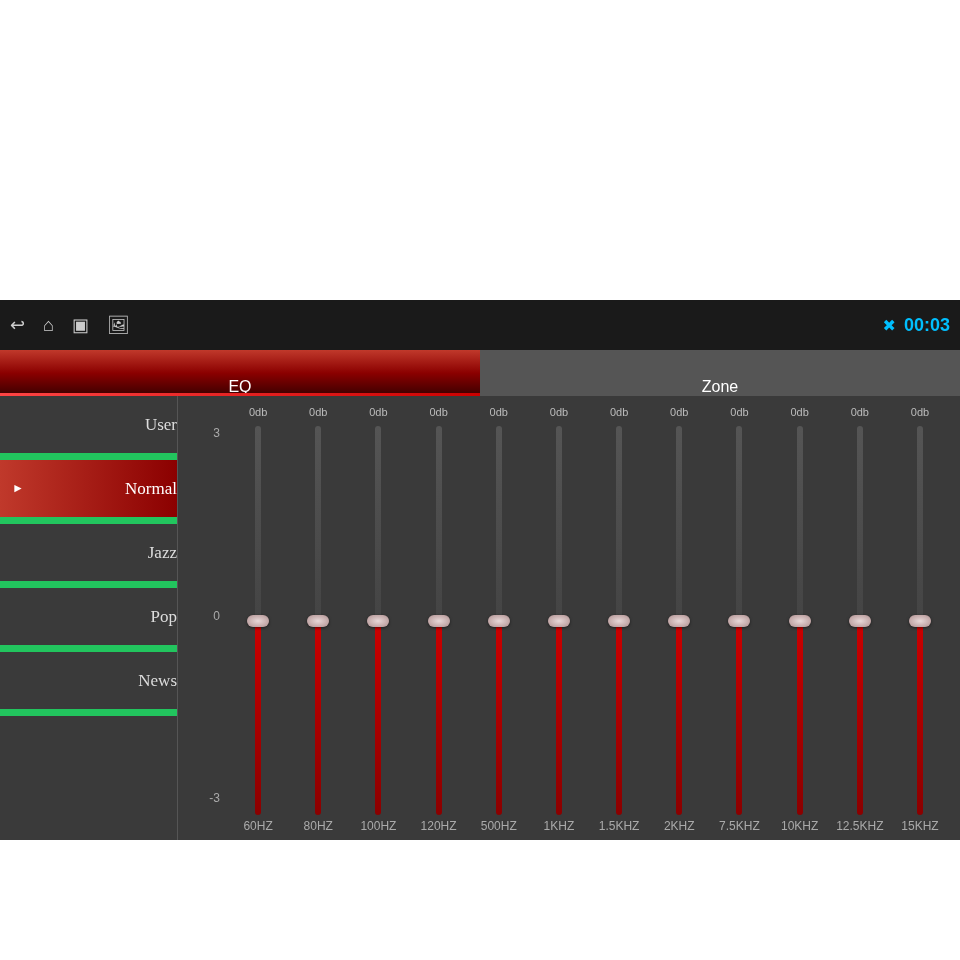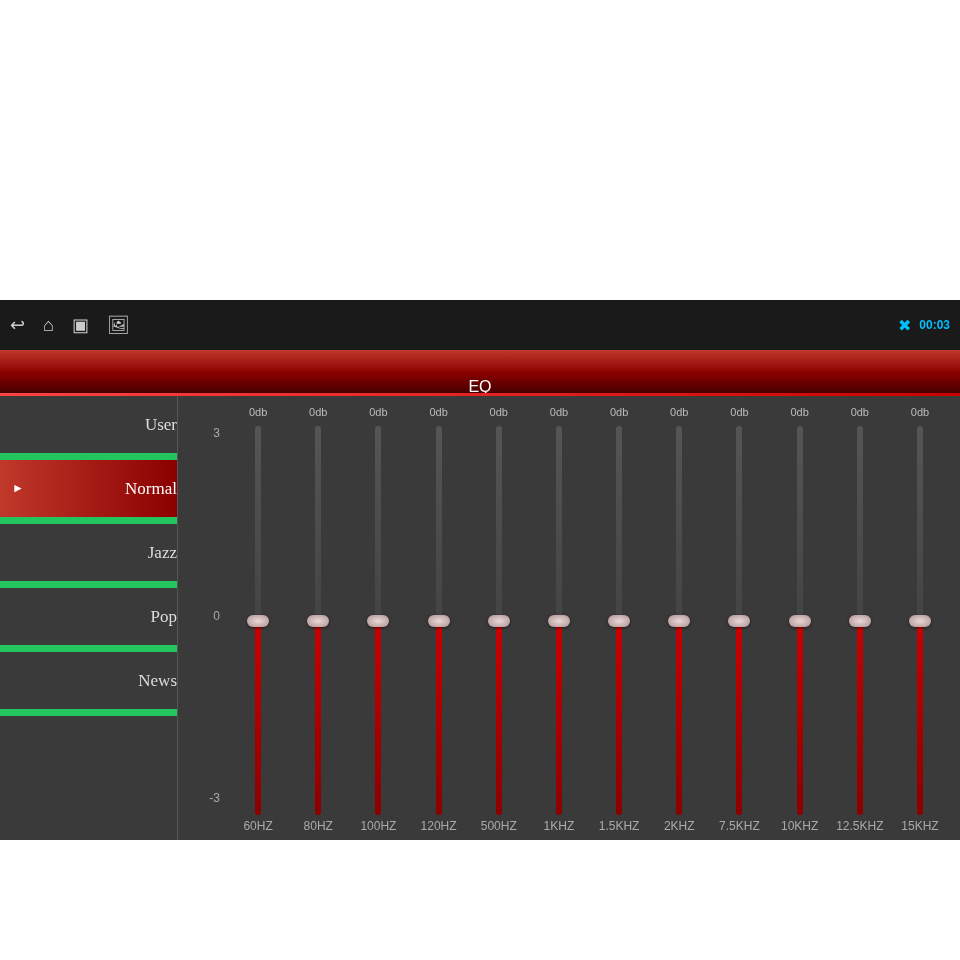--- a/index.html
+++ b/index.html
@@ -46,21 +46,21 @@
       display: flex;
       align-items: center;
       gap: 8px;
     }
     .bluetooth-icon {
       color: #00bfff;
       font-size: 16px;
     }
     .time-display {
       color: #00bfff;
-      font-size: 12px;
+      font-size: 18px;
       font-weight: bold;
     }
     
     .tab-bar {
       width: 100%;
       height: 46px;
       display: flex;
     }
     .tab {
       flex: 1;
@@ -232,20 +232,23 @@
     <div class="top-bar-right">
       <span class="bluetooth-icon">✖</span>
       <span class="time-display">00:03</span>
     </div>
   </div>
 
   <div class="tab-bar">
     <div class="tab tab-eq">
       <span>EQ</span>
     </div>
+    <div class="tab tab-zone">
+      <span>Zone</span>
+    </div>
   </div>
 
   <div class="main-content">
 
     <div class="sidebar">
       <div class="sidebar-item">
         <span>User</span>
       </div>
       <div class="sidebar-item active">
         <span class="play-arrow">►</span>

